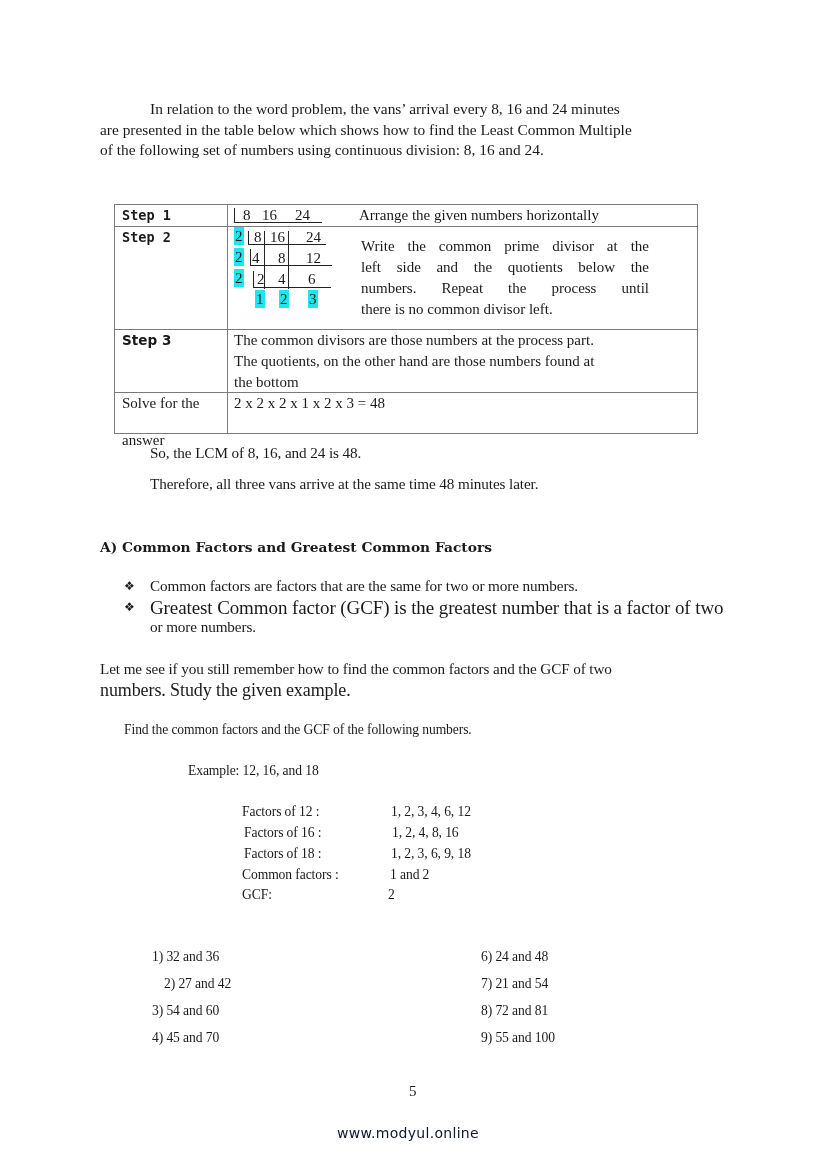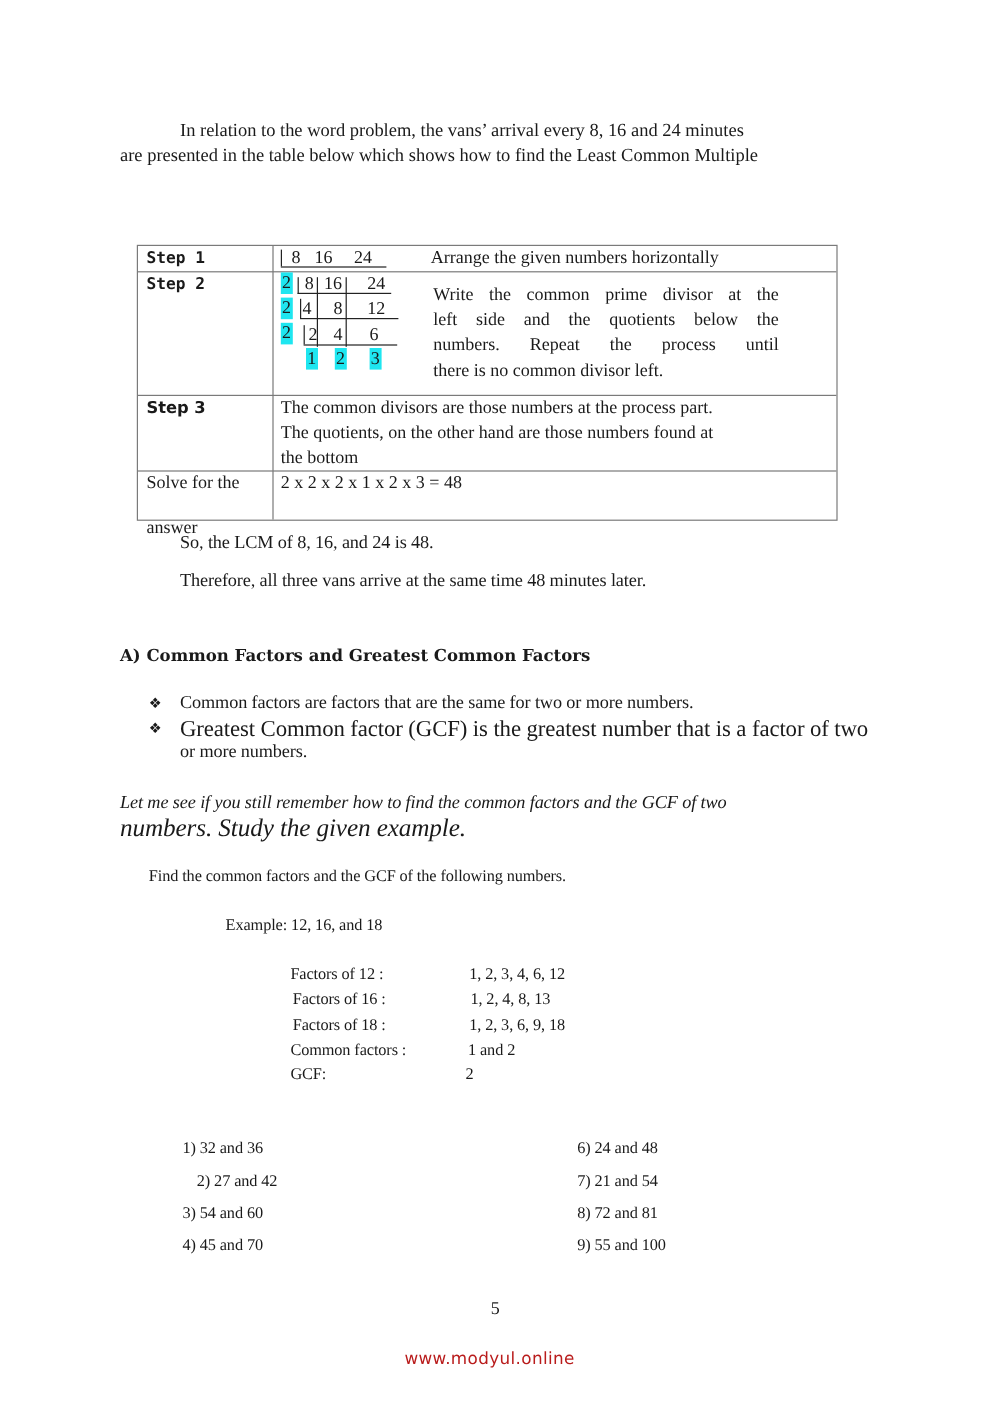--- a/index.html
+++ b/index.html
@@ -21,31 +21,32 @@
   .vline { position: absolute; top: 0; bottom: 0; left: 112px; width: 0; border-left: 1px solid #7a7a7a; }
   .cell { position: absolute; font-family: "DejaVu Serif", serif; font-size: 13.6px; line-height: 20.7px; }
   .bold { font-weight: bold; font-family: "DejaVu Sans Mono", monospace; font-size: 13.5px; }
   .libs { font-family: "Liberation Serif", serif; font-size: 15px; }
   .hl { background: #1ee6f0; padding: 0 1px; }
   .div-line { position: absolute; border-top: 1px solid #222; height: 0; }
   .div-vline { position: absolute; border-left: 1px solid #222; width: 0; }
 
   .heading { font-family: "DejaVu Serif", serif; font-weight: bold; font-size: 13.8px; }
   .bullet-icon { font-family: "DejaVu Sans", sans-serif; font-size: 12px; }
-  .italic { font-style: italic; }
-  .watermark { font-family: "DejaVu Sans", sans-serif; color: #b91c1c; font-size: 14px; letter-spacing: 0.3px; }
+  .italic { }
+  .watermark { font-family: "DejaVu Sans", sans-serif; color: #0f172a; font-size: 14px; letter-spacing: 0.3px; }
 </style>
 </head>
 <body>
 
 <div class="page">
 
   <div class="intro">
     <p class="libs l1" style="font-size:15.4px">In relation to the word problem, the vans’ arrival every 8, 16 and 24 minutes</p>
     <p class="libs" style="font-size:15.4px">are presented in the table below which shows how to find the Least Common Multiple</p>
+    <p class="libs" style="font-size:15.4px">of the following set of numbers using continuous division: 8, 16 and 24.</p>
   </div>
 
   <div class="tbl">
     <div class="hline" style="top:21px"></div>
     <div class="hline" style="top:124px"></div>
     <div class="hline" style="top:187px"></div>
     <div class="vline"></div>
 
     <div class="cell bold" style="left:7px; top:0px">Step 1</div>
     <div>
@@ -116,31 +117,31 @@
   <div>
     <div class="abs bullet-icon" style="left:124px; top:579px">❖</div>
     <div class="abs libs t" style="left:150px; top:576px; font-size:15.2px">Common factors are factors that are the same for two or more numbers.</div>
     <div class="abs bullet-icon" style="left:124px; top:600px">❖</div>
     <div class="abs libs t" style="left:150px; top:598px; font-size:19px">Greatest Common factor (GCF) is the greatest number that is a factor of two</div>
     <div class="abs libs t" style="left:150px; top:617px; font-size:15.2px">or more numbers.</div>
   </div>
 
   <div>
     <div class="abs libs t italic" style="left:100px; top:659px; font-size:15.2px">Let me see if you still remember how to find the common factors and the GCF of two</div>
-    <div class="abs libs t italic" style="left:100px; top:680px; font-size:21px">numbers. Study the given example.</div>
+    <div class="abs libs t italic" style="left:100px; top:680px; font-size:18px">numbers. Study the given example.</div>
   </div>
 
   <div class="abs bookman t" style="left:124px; top:720px">Find the common factors and the GCF of the following numbers.</div>
   <div class="abs bookman t" style="left:188px; top:761px">Example: 12, 16, and 18</div>
 
   <div>
     <div class="abs bookman t" style="left:242px; top:802px">Factors of 12  :</div>
     <div class="abs bookman t" style="left:391px; top:802px">1, 2, 3, 4, 6, 12</div>
     <div class="abs bookman t" style="left:244px; top:823px">Factors of 16  :</div>
-    <div class="abs bookman t" style="left:392px; top:823px">1, 2, 4, 8, 13</div>
+    <div class="abs bookman t" style="left:392px; top:823px">1, 2, 4, 8, 16</div>
     <div class="abs bookman t" style="left:244px; top:844px">Factors of 18  :</div>
     <div class="abs bookman t" style="left:391px; top:844px">1, 2, 3, 6, 9, 18</div>
     <div class="abs bookman t" style="left:242px; top:865px">Common factors :</div>
     <div class="abs bookman t" style="left:390px; top:865px">1 and 2</div>
     <div class="abs bookman t" style="left:242px; top:885px">GCF:</div>
     <div class="abs bookman t" style="left:388px; top:885px">2</div>
   </div>
 
   <div>
     <div class="abs bookman t" style="left:152px; top:947px">1) 32 and 36</div>

